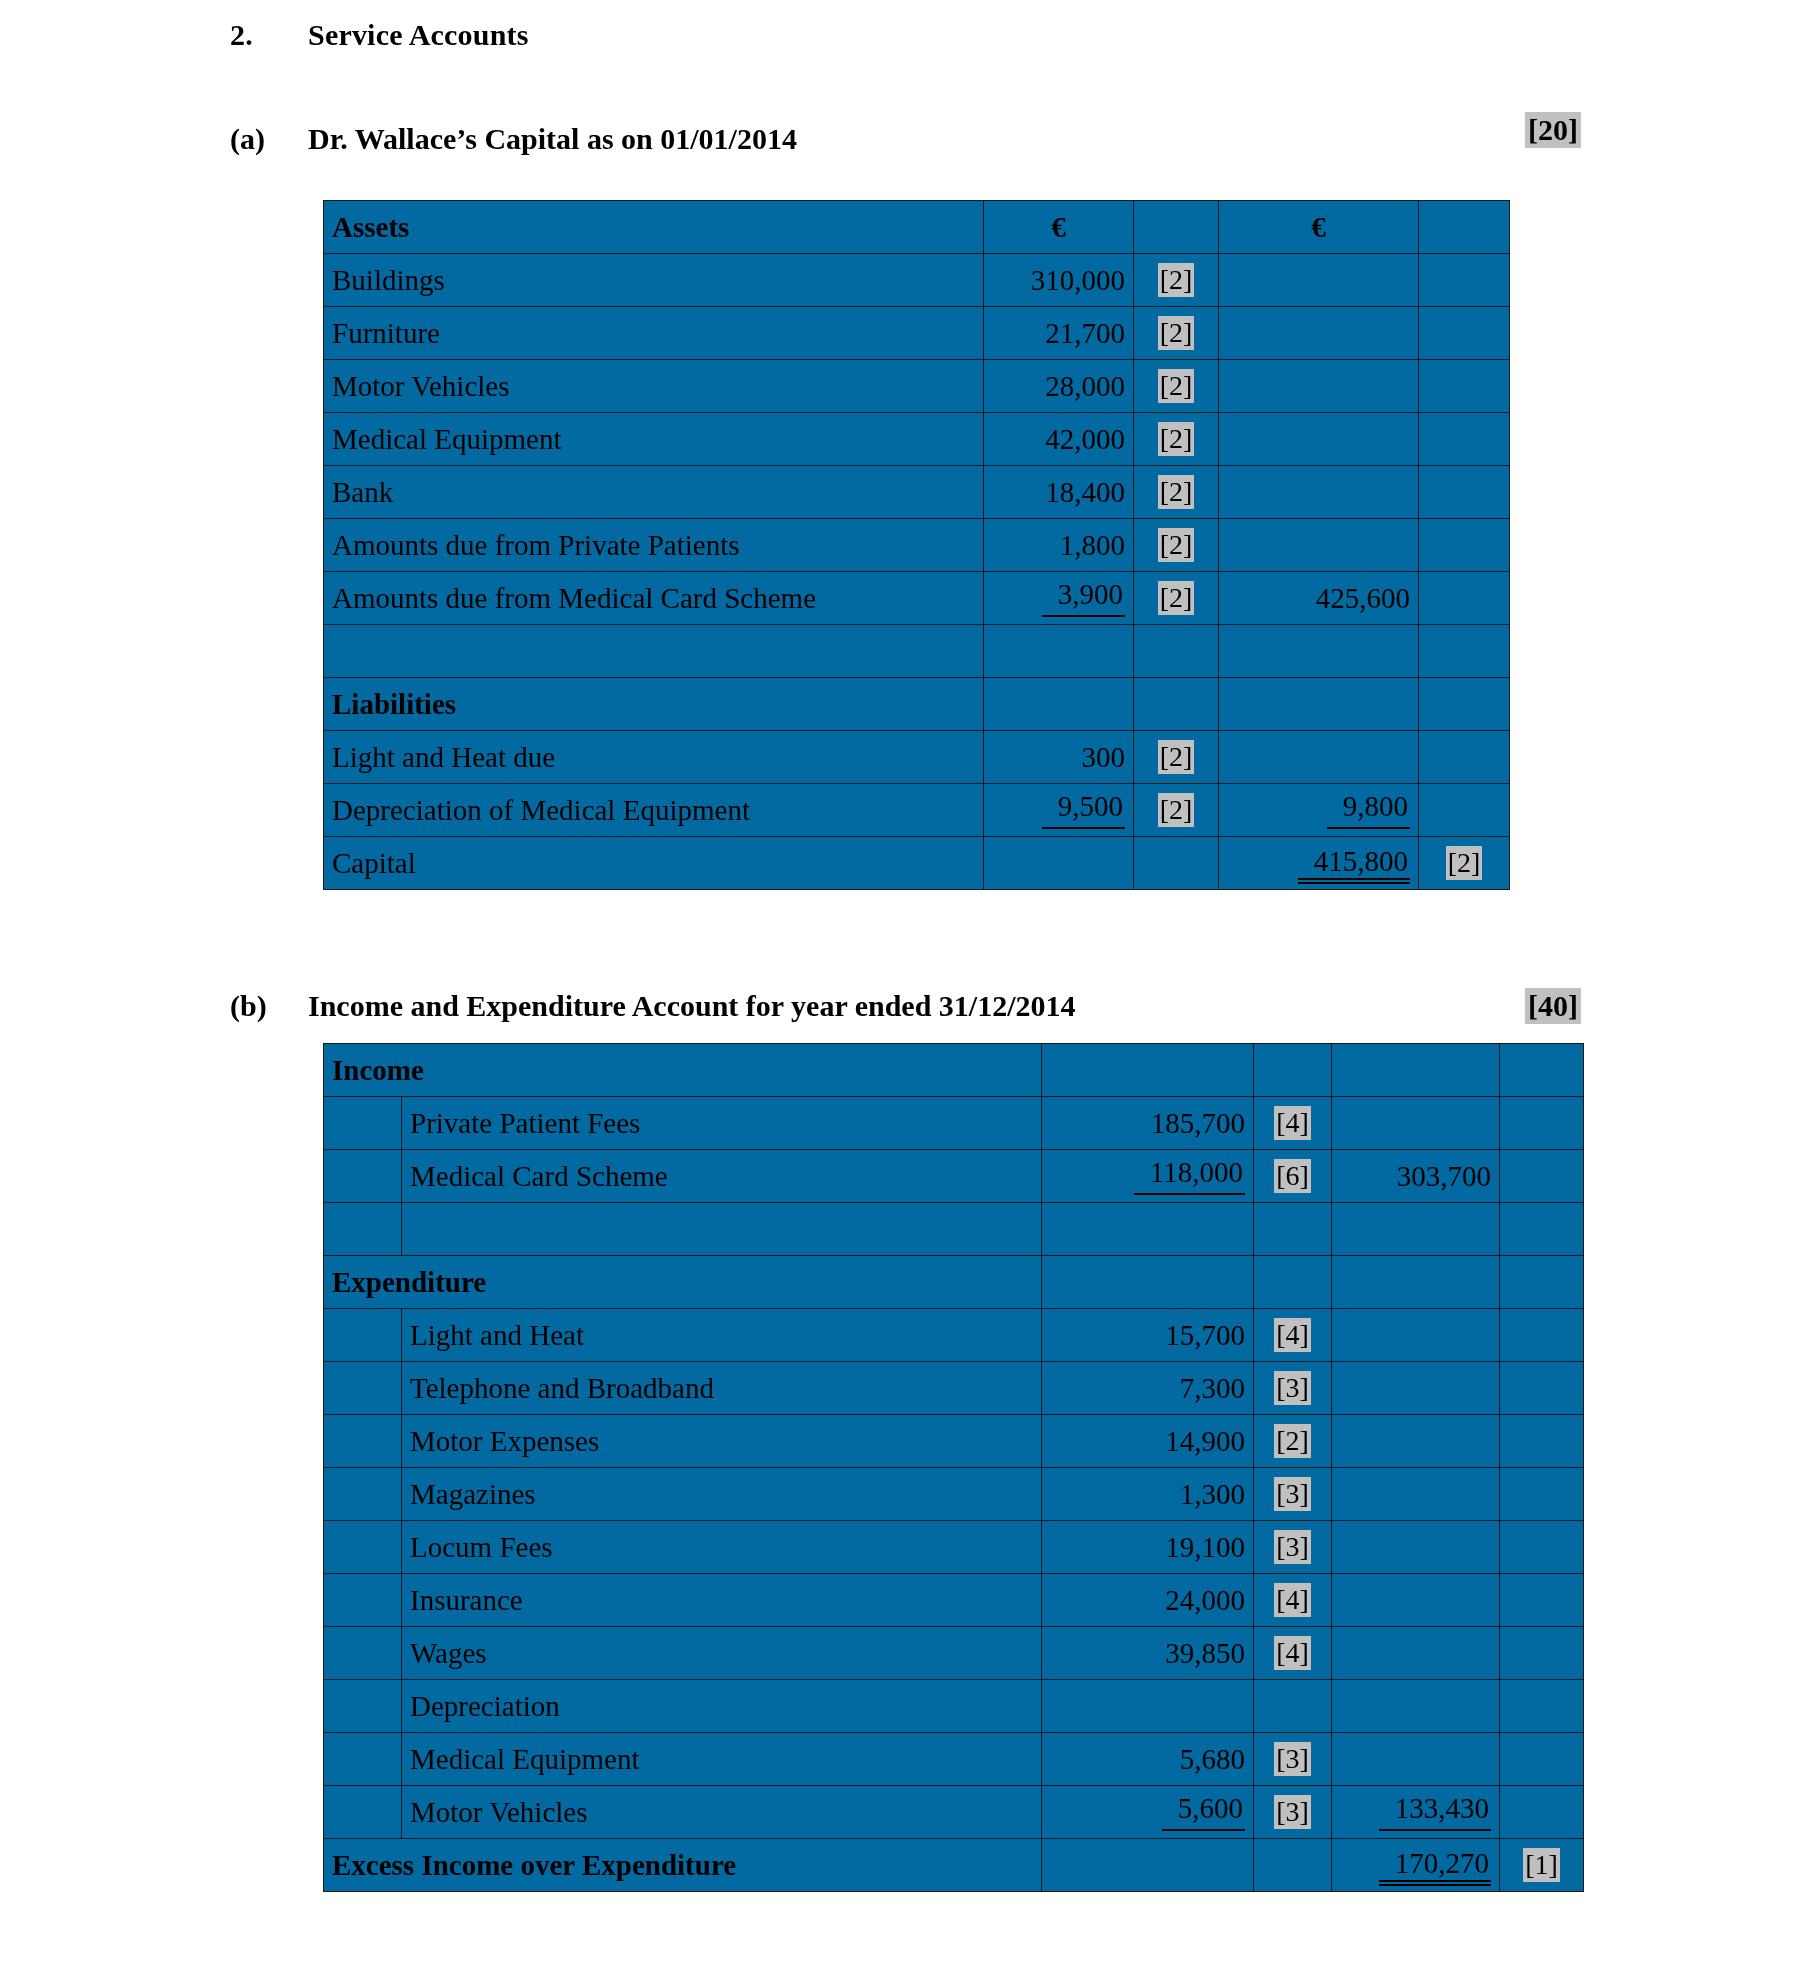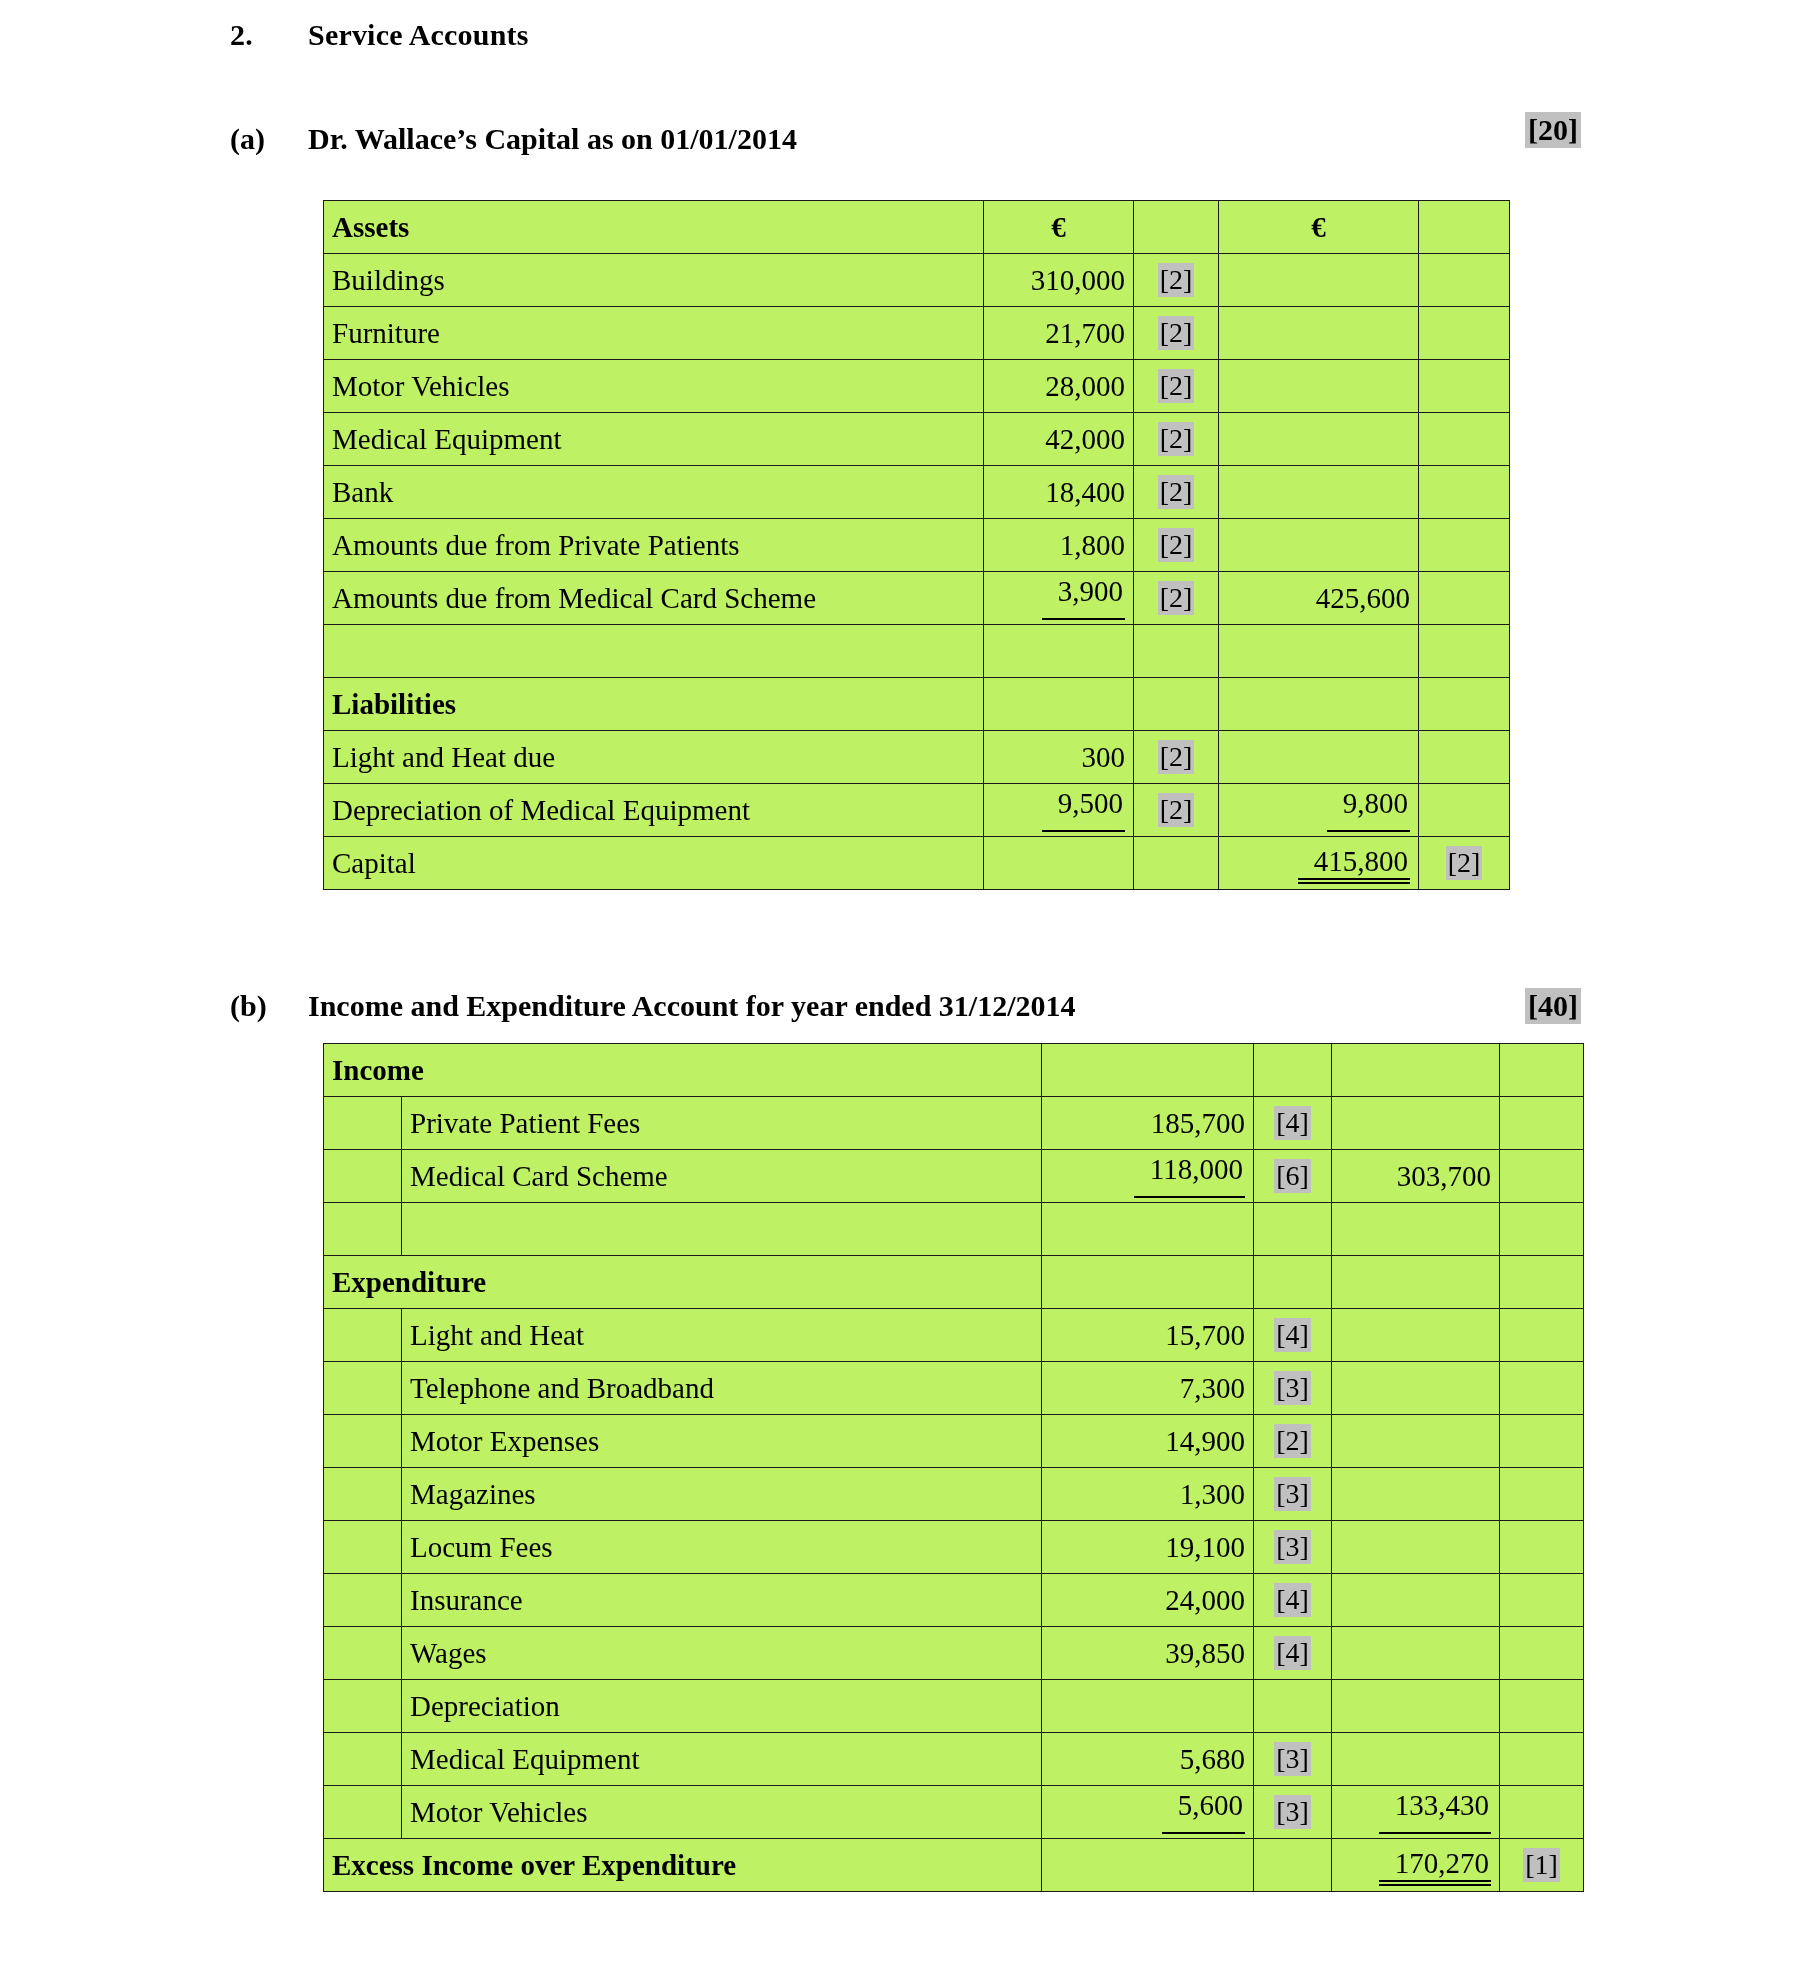--- a/index.html
+++ b/index.html
@@ -56,21 +56,21 @@
   }
   .marks-a { left: 1513px; top: 112px; }
   .marks-b { left: 1513px; top: 988px; }
 
   
   table.acct {
     position: absolute;
     border-collapse: collapse;
     table-layout: fixed;
     font-size: 29px;
-    background: #bef264;
+    background: #0369a1;
   }
   table.acct td {
     border: 1.5px solid #1a1a1a;
     padding: 0 8px;
     vertical-align: middle;
     height: 52px;
     line-height: 1.05;
     white-space: nowrap;
     overflow: hidden;
   }
@@ -84,21 +84,21 @@
     background: #c0c0c0;
     font-size: 28px;
     padding: 0px 2px;
     line-height: 1.18;
   }
 
   
   .u1 {
     display: inline-block;
     border-bottom: 2px solid #000;
-    padding: 0 2px 12px 16px;
+    padding: 0 2px 5px 16px;
   }
   .u2 {
     display: inline-block;
     border-bottom: 2px solid #000;
     padding: 0 2px 2px 16px;
     position: relative;
   }
   .u2::after {
     content: "";
     position: absolute;

